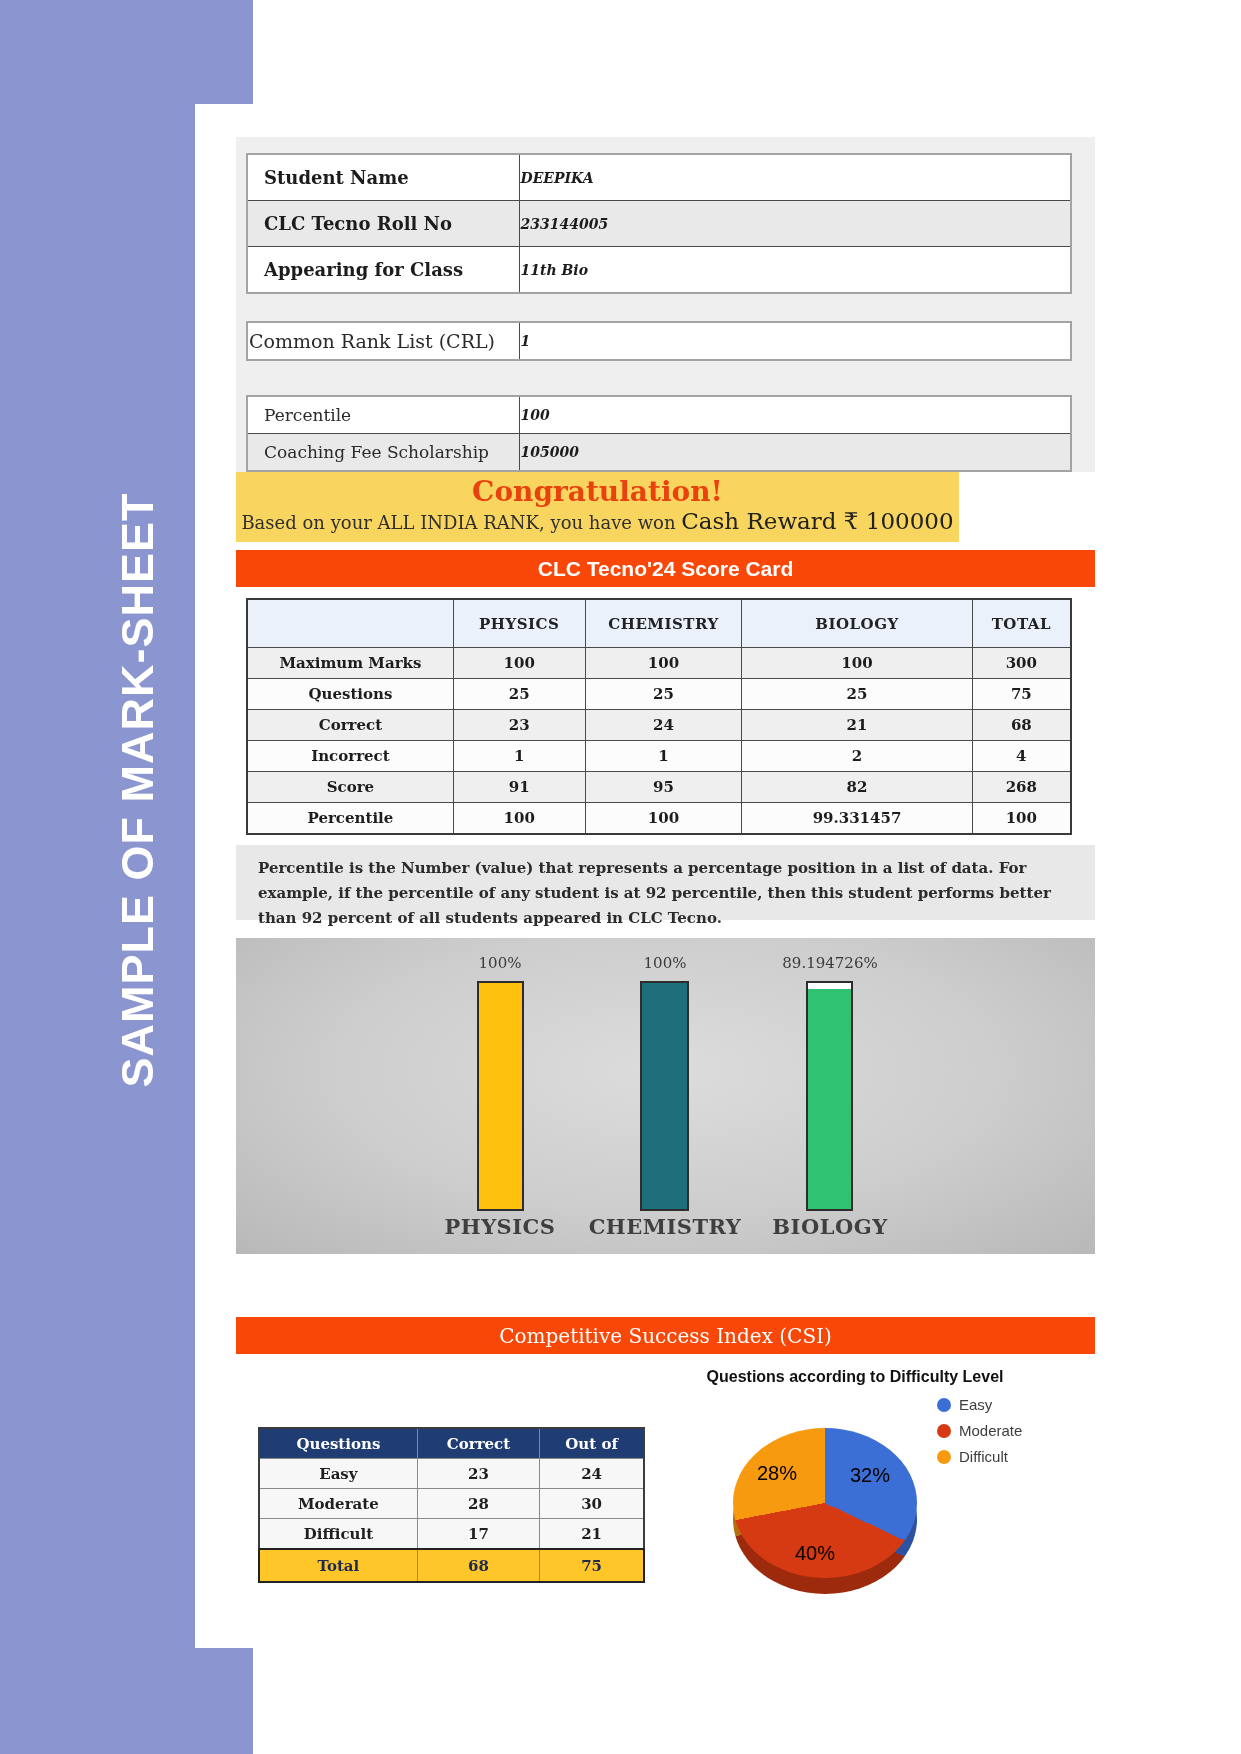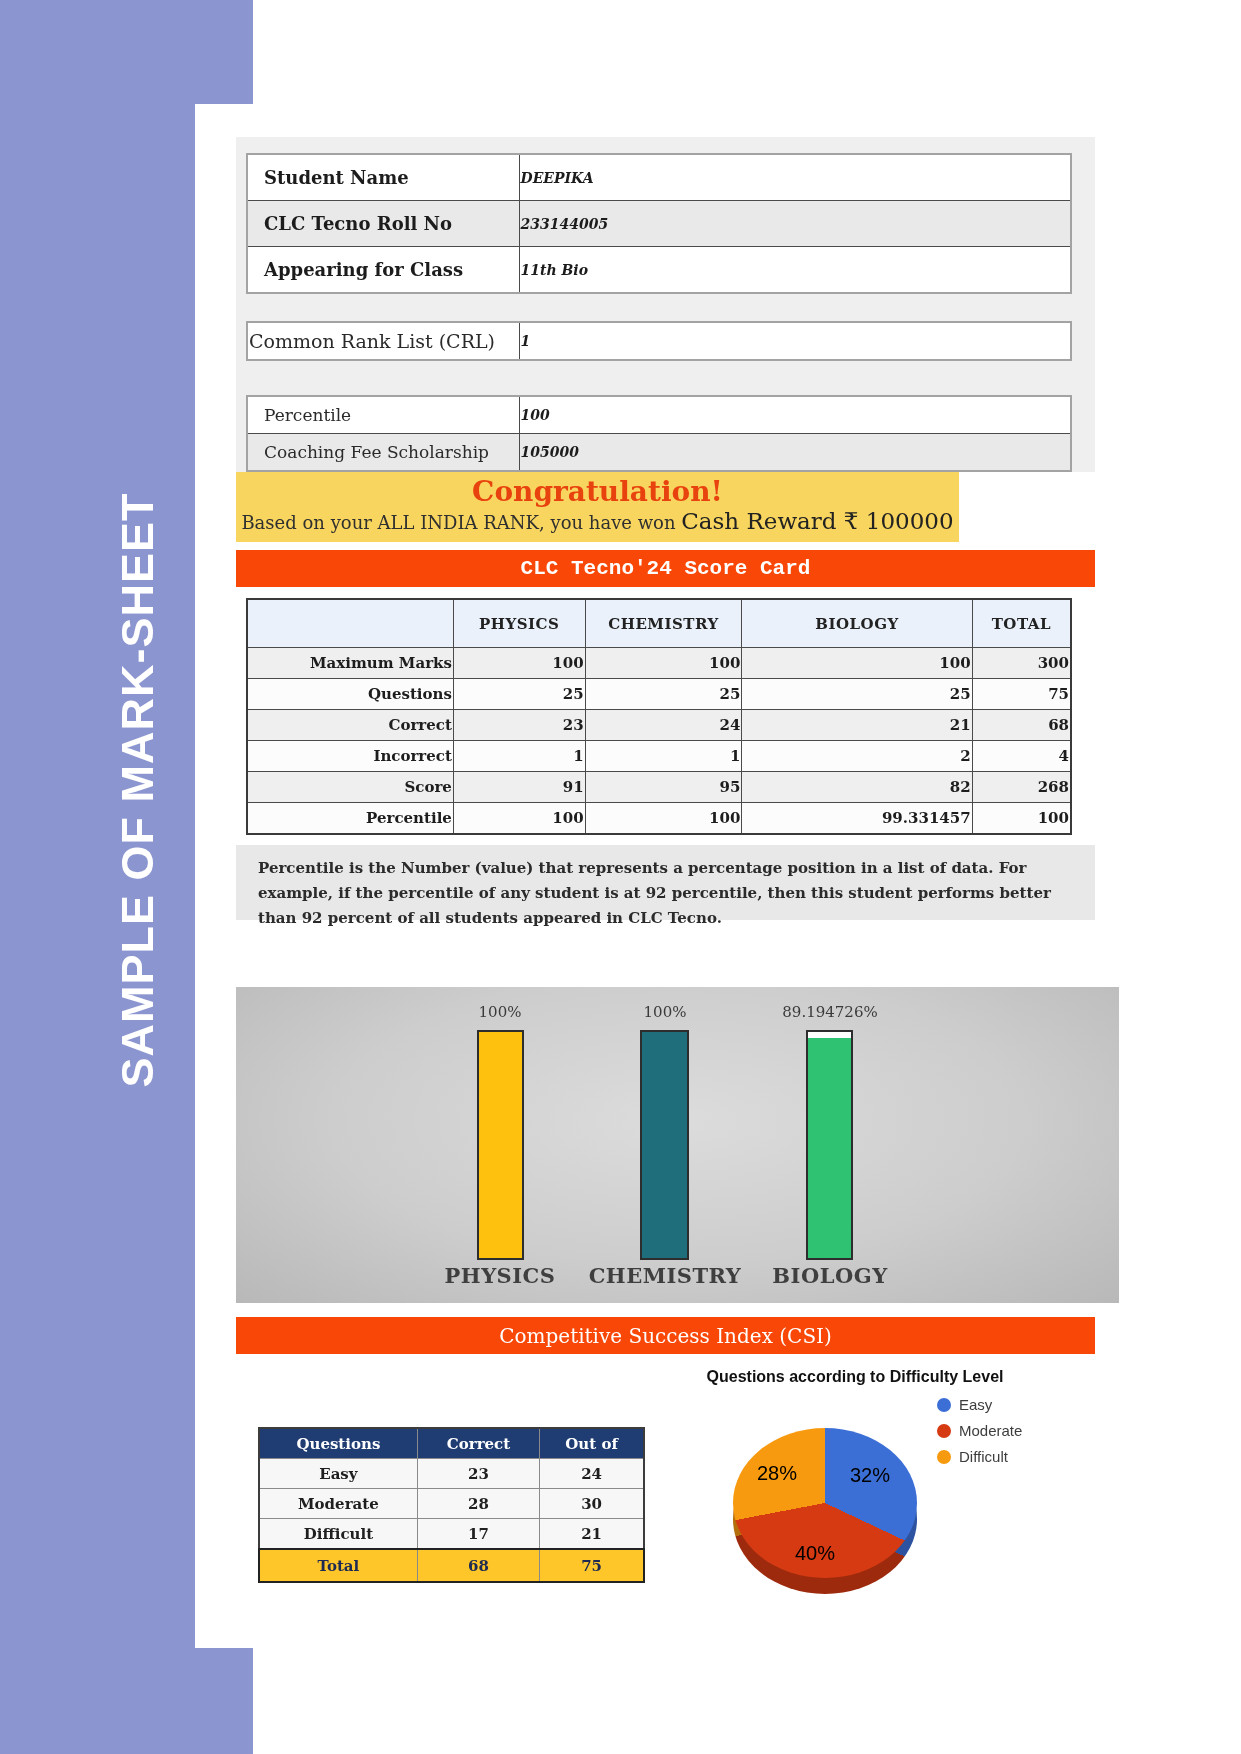--- a/index.html
+++ b/index.html
@@ -10,21 +10,21 @@
   .side-strip{position:absolute;left:0;top:0;width:195px;height:1754px;background:#8B95CF;}
   .side-top{position:absolute;left:0;top:0;width:253px;height:104px;background:#8B95CF;}
   .side-bottom{position:absolute;left:0;top:1648px;width:253px;height:106px;background:#8B95CF;}
   .side-label{position:absolute;left:138px;top:790px;transform:translate(-50%,-50%) rotate(-90deg);
         white-space:nowrap;color:#ffffff;font-family:"Liberation Sans",sans-serif;
         font-weight:bold;font-size:45px;letter-spacing:1px;}
 
   
   .banner{position:absolute;left:236px;width:859px;display:flex;align-items:center;justify-content:center;}
   .banner.orange{background:#F94708;color:#ffffff;height:37px;}
-  .banner-sans{font-family:Liberation Mono, monospace;font-weight:bold;font-size:21px;}
+  .banner-sans{font-family:Liberation Sans, sans-serif;font-weight:bold;font-size:21px;}
   .banner-serif{font-family:"DejaVu Serif",serif;font-size:20px;}
 
   
   .info-card{position:absolute;left:236px;top:137px;width:859px;height:335px;background:#EFEFEF;}
   table{border-collapse:collapse;}
   .doc-table{border:2px solid #a3a3a3;background:#ffffff;margin-left:10px;width:826px;}
   .doc-table td{border:1px solid #4a4a4a;vertical-align:middle;}
   .tblA{margin-top:16px;}
   .tblA td{height:43px;}
   .tblA tr:nth-child(2){background:#e9e9e9;margin-left:40px;}
@@ -43,30 +43,30 @@
         text-align:center;}
   .congrats .title{color:#E8420E;font-weight:bold;font-size:28px;line-height:34px;margin-top:3px;}
   .congrats .line2{font-size:18px;color:#2f2f2f;line-height:24px;}
   .congrats .reward{font-size:23px;color:#222222;}
 
   
   .score-wrap{position:absolute;left:246px;top:598px;}
   .score-table{border:2px solid #3a3a3a;width:826px;background:#fcfcfc;}
   .score-table td,.score-table th{border:1px solid #4a4a4a;text-align:center;}
   .score-table th{height:45px;background:#EAF1FB;font-size:15px;font-weight:bold;color:#222;letter-spacing:.5px;}
-  .score-table td{height:28px;font-weight:bold;font-size:15px;color:#1d1d1d;text-align:right;}
+  .score-table td{height:28px;font-weight:bold;font-size:15px;color:#1d1d1d;}
   .score-table tr.odd{background:#EFEFEF;}
 
   
   .note-box{position:absolute;left:236px;top:845px;width:859px;height:75px;background:#E8E8E8;box-sizing:border-box;
         padding:11px 34px 0 22px;font-weight:bold;font-size:15px;line-height:25px;color:#2b2b2b;}
 
   
-  .chart-area{position:absolute;left:236px;top:987px;width:859px;height:316px;
-        background:radial-gradient(ellipse at 50% 42%, #dcdcdc 0%, #cdcdcd 55%, #b8b8b8 100%);padding-left:24px;}
+  .chart-area{position:absolute;left:236px;top:938px;width:859px;height:316px;
+        background:radial-gradient(ellipse at 50% 42%, #dcdcdc 0%, #cdcdcd 55%, #b8b8b8 100%);}
   .bar{position:absolute;top:43px;width:47px;height:230px;border:2px solid #2d2d2d;background:#ffffff;box-sizing:border-box;}
   .bar .fill{position:absolute;left:0;right:0;bottom:0;}
   .bar-pct{position:absolute;top:16px;width:160px;text-align:center;font-size:15px;color:#3a3a3a;}
   .bar-name{position:absolute;top:276px;width:200px;text-align:center;font-weight:bold;font-size:21px;color:#3f3f3f;letter-spacing:.5px;}
 
   
   .diff-wrap{position:absolute;left:258px;top:1427px;}
   .diff-table{border:2px solid #3c3c3c;width:387px;background:#F7F7F7;}
   .diff-table td,.diff-table th{border:1px solid #8a8a8a;text-align:center;font-size:15px;}
   .diff-table th{height:27px;background:#1F3C73;color:#ffffff;font-weight:bold;}

